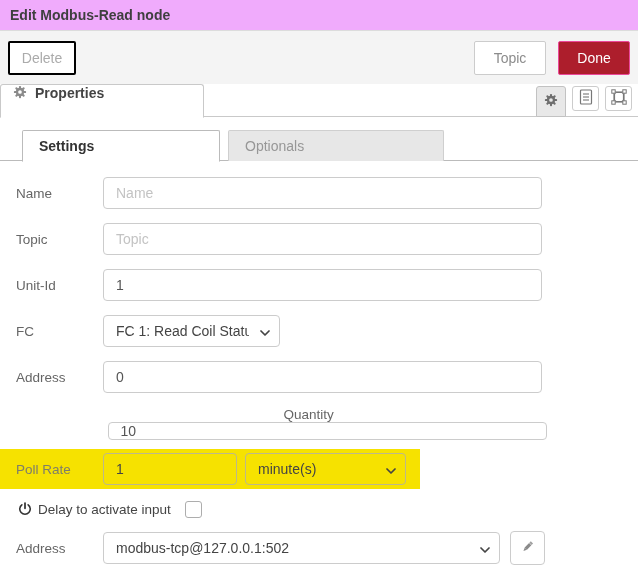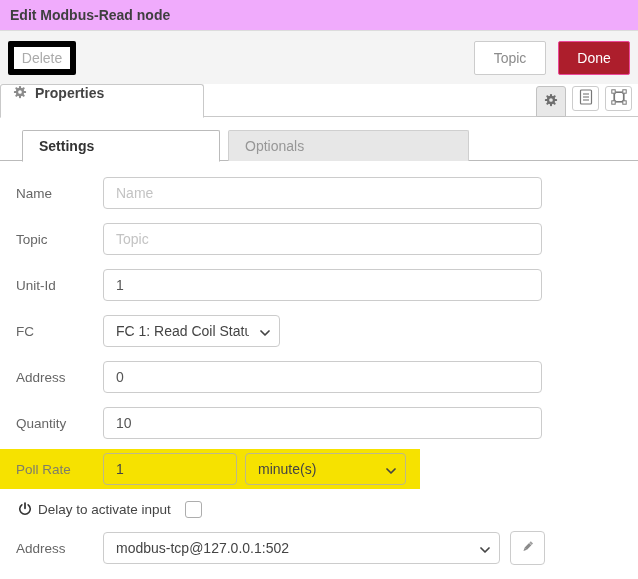--- a/index.html
+++ b/index.html
@@ -5,62 +5,62 @@
   * { box-sizing: border-box; }
   html, body { margin: 0; padding: 0; background: #fff; }
   body { font-family: "Liberation Sans", sans-serif; }
   .dialog { width: 638px; height: 579px; background: #fff; position: relative; overflow: hidden; }
 
   
   .title-bar { height: 31px; background: #f0abfc; border-bottom: 1px solid #dcdcdc; display: flex; align-items: center; padding: 0 10px; }
   .title { font-size: 14px; font-weight: bold; color: #3f3f3f; }
   .button-bar { height: 53px; background: #f4f4f4; display: flex; align-items: center; padding: 0 8px; }
   .btn { height: 34px; border-radius: 2px; font-size: 14px; display: flex; align-items: center; justify-content: center; cursor: pointer; }
-  .btn-delete { background: #fff; border: 6px solid #000000; color: #ababab; width: 68px; }
+  .btn-delete { background: #fff; border: 2px solid #000000; color: #ababab; width: 68px; }
   .spacer { flex: 1; }
   .btn-cancel { background: #fff; border: 1px solid #cccccc; color: #8c8c8c; width: 72px; margin-right: 12px; }
   .btn-done { background: #ad1e2c; border: 1px solid #ec4899; color: #fff; width: 72px; }
 
   
   .tab-bar { height: 33px; background: #fff; border-bottom: 1px solid #c9c9c9; position: relative; }
   .properties-tab { position: absolute; left: 0; top: 0; width: 204px; height: 34px; background: #fff;
     border: 1px solid #c9c9c9; border-bottom: 1px solid #fff; border-radius: 3px 3px 0 0;
     display: flex; align-items: flex-start; gap: 8px; padding-left: 12px; z-index: 2; }
   .properties-label { font-size: 14px; font-weight: bold; color: #444; }
   .tab-icons { position: absolute; right: 6px; top: 2px; display: flex; gap: 6px; align-items: flex-start; }
   .icon-btn { width: 27px; height: 25px; background: #fff; border: 1px solid #ccc; border-radius: 3px;
     display: flex; align-items: center; justify-content: center; cursor: pointer; padding: 0; }
   .icon-btn.active { background: #e8e8e8; height: 31px; width: 30px; border-color: #c2c2c2; border-radius: 3px 3px 0 0; }
 
   
   .sub-tabs { margin-top: 13px; padding-left: 22px; height: 31px; border-bottom: 1px solid #bbb; display: flex; position: relative; }
   .sub-tab { height: 32px; display: flex; align-items: center; padding-left: 16px; font-size: 14px; cursor: pointer; }
   .sub-tab.active { width: 198px; background: #fff; border: 1px solid #bbb; border-bottom: 1px solid #fff; font-weight: bold; color: #333; border-radius: 2px 2px 0 0; }
-  .sub-tab.inactive { width: 241px; height: 31px; background: #e7e7e7; border: 1px solid #cfcfcf; border-bottom: none; color: #979797; margin-left: 8px; border-radius: 2px 2px 0 0; }
+  .sub-tab.inactive { width: 216px; height: 31px; background: #e7e7e7; border: 1px solid #cfcfcf; border-bottom: none; color: #979797; margin-left: 8px; border-radius: 2px 2px 0 0; }
 
   
   .form { padding: 16px 0 0 16px; }
   .form-row { display: flex; align-items: center; height: 32px; margin-bottom: 14px; }
   .form-label { width: 87px; font-size: 13.5px; color: #666; flex: none; }
   .text-input { height: 32px; border: 1px solid #ccc; border-radius: 4px; padding: 0 12px; font-size: 14px;
     color: #555; font-family: inherit; width: 439px; background: #fff; outline: none; }
   .text-input::placeholder { color: #c3c3c3; }
   .select-wrap { position: relative; display: inline-block; }
   select { appearance: none; -webkit-appearance: none; -moz-appearance: none; height: 32px; border: 1px solid #ccc;
     border-radius: 4px; padding: 0 30px 0 12px; font-size: 14px; color: #444; background: #fff; font-family: inherit; outline: none; width: 100%; }
   .chevron { position: absolute; right: 10px; top: 50%; transform: translateY(-50%); pointer-events: none; }
   .fc-select { width: 177px; }
 
   
   .row-poll { margin-left: -16px; padding-left: 16px; width: 420px; height: 40px; background: #f6e200; margin-bottom: 10px; }
   .row-poll .form-label { color: #7d7d6a; }
   .row-poll .text-input { width: 134px; background: transparent; border-color: #bdb88a; color: #444; }
   .poll-unit-select { width: 161px; margin-left: 8px; }
   .row-poll select { background: transparent; border-color: #bdb88a; }
-  .quantity-row { margin-bottom: 10px; }
+  .quantity-row { margin-bottom: 10px; flex-direction: column; }
 
   
   .delay-row { height: 20px; margin-bottom: 13px; display: flex; align-items: center; }
   .power-icon { margin-left: 2px; flex: none; display: flex; }
   .delay-label { font-size: 13.5px; color: #444; margin-left: 6px; }
   .delay-checkbox { appearance: none; -webkit-appearance: none; width: 17px; height: 17px; border: 1px solid #adadad;
     border-radius: 3px; background: #fff; margin: 0 0 0 14px; cursor: pointer; }
 
   
   .server-select { width: 397px; }

